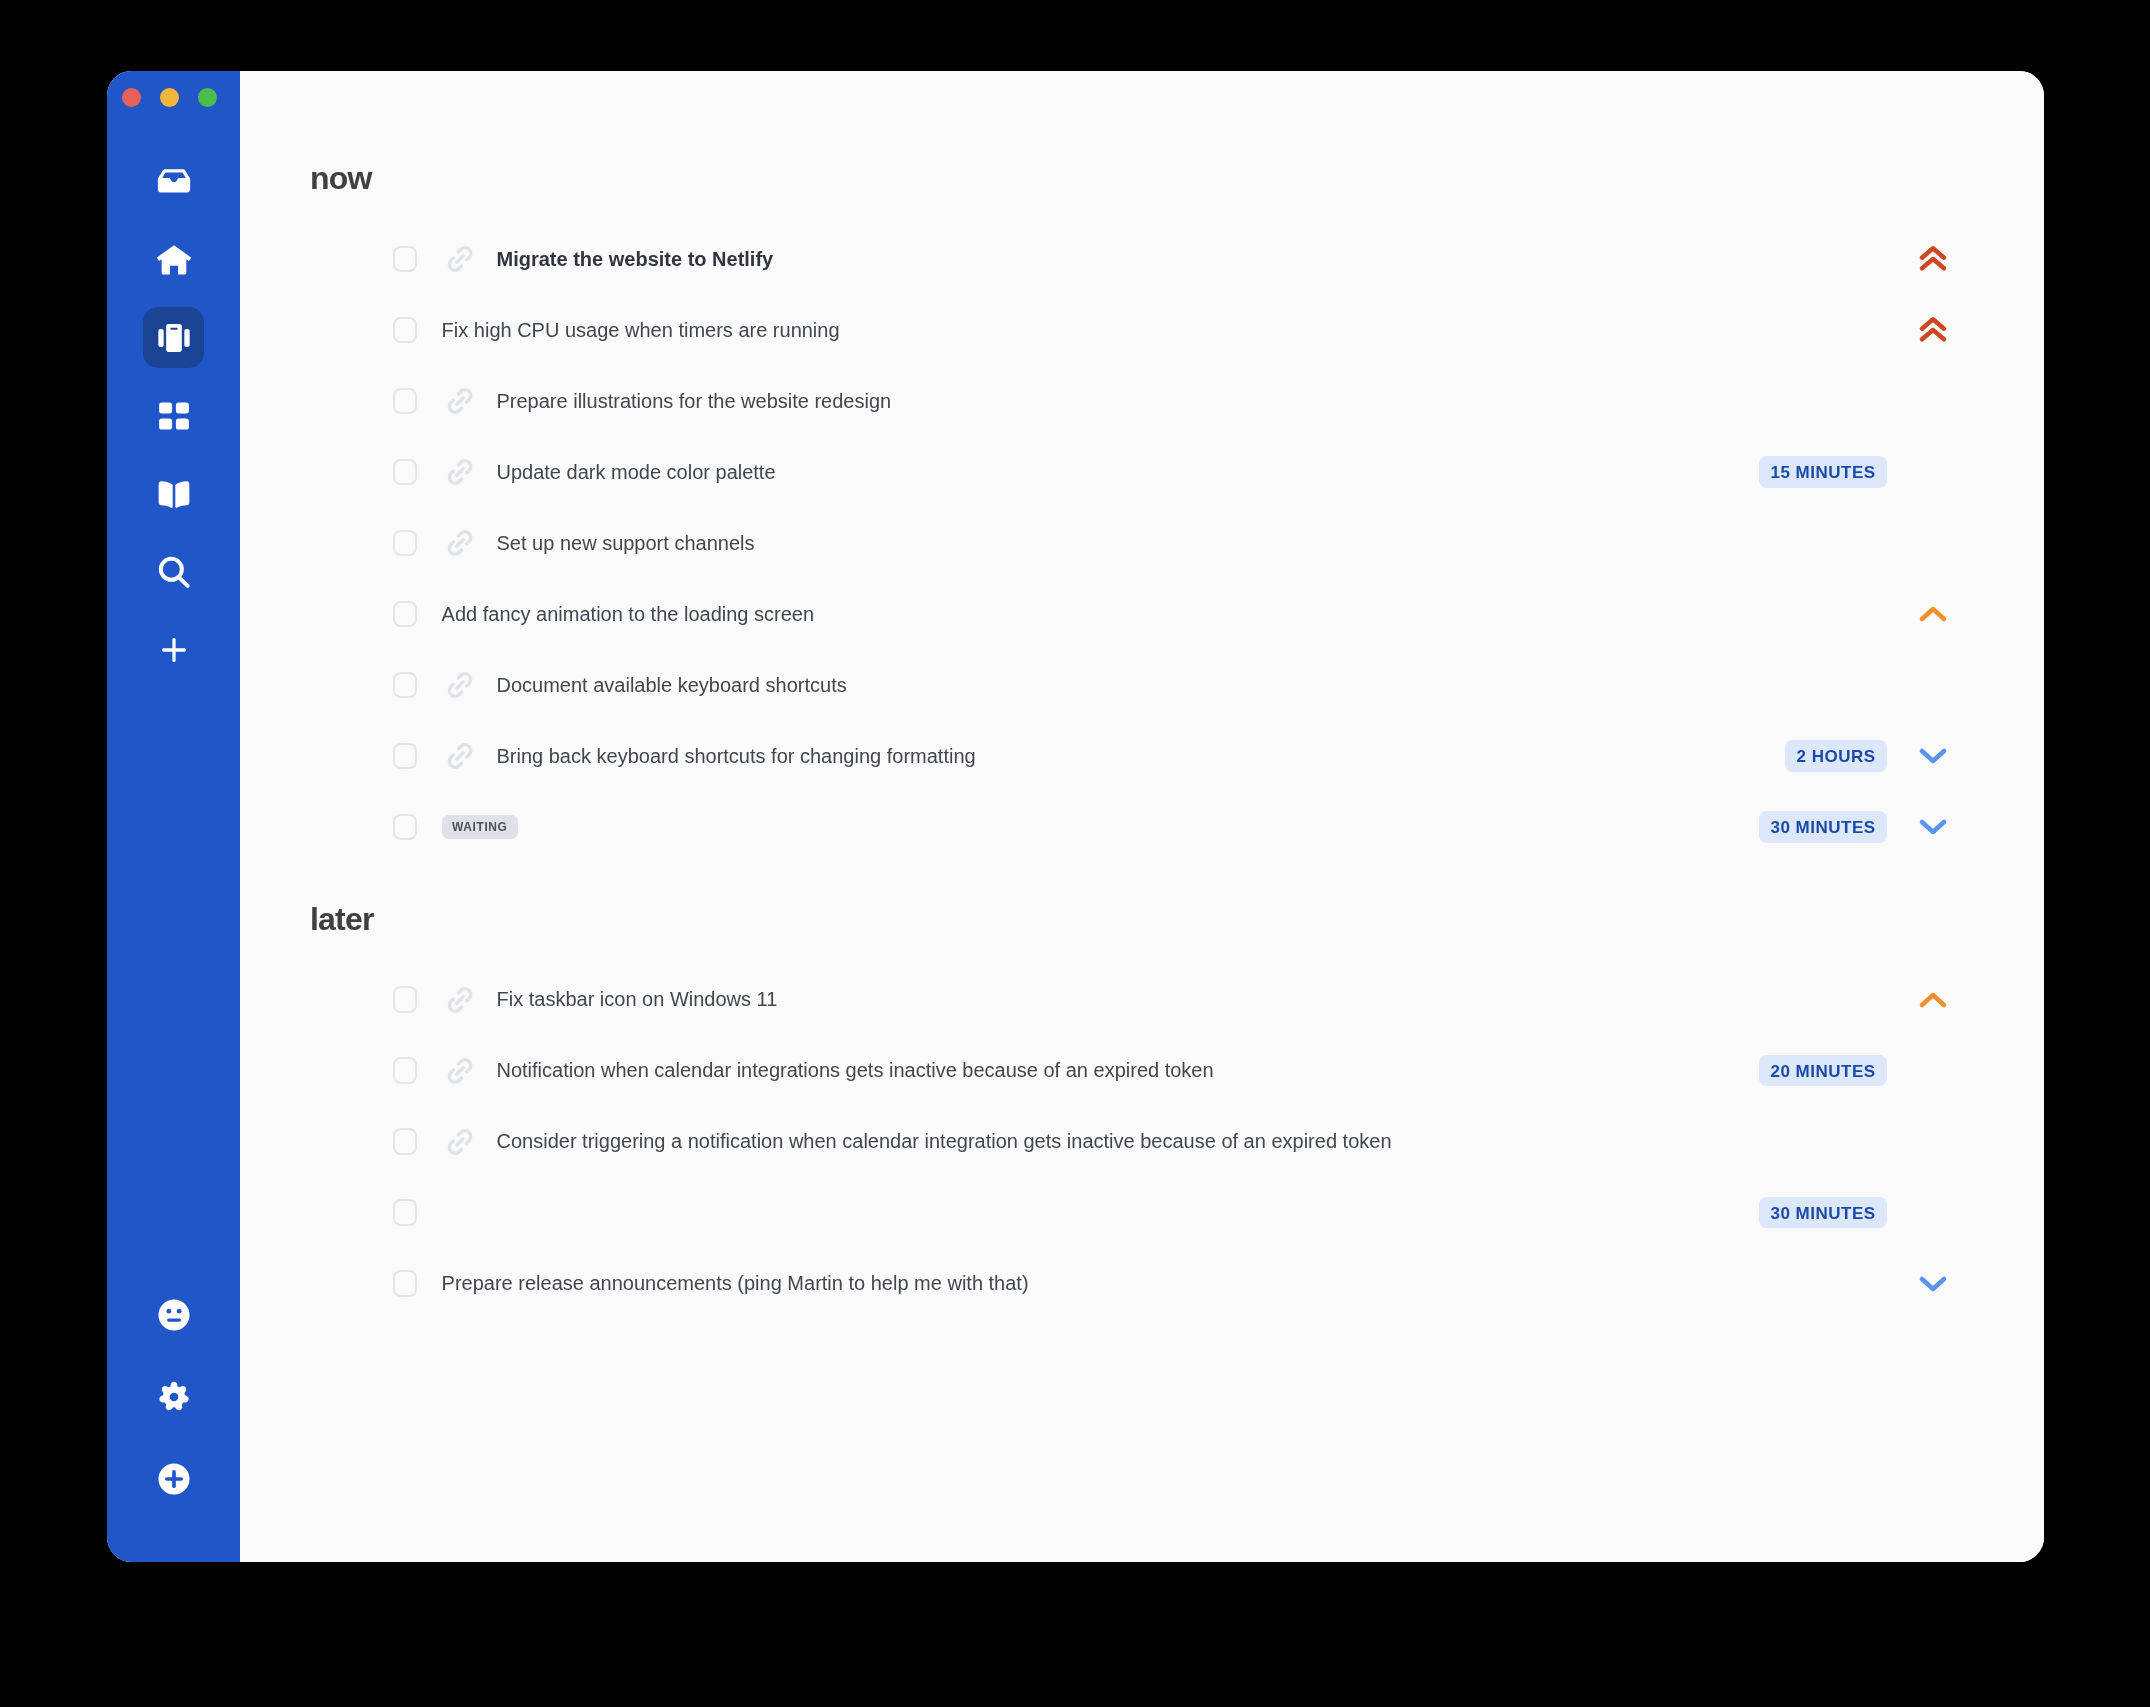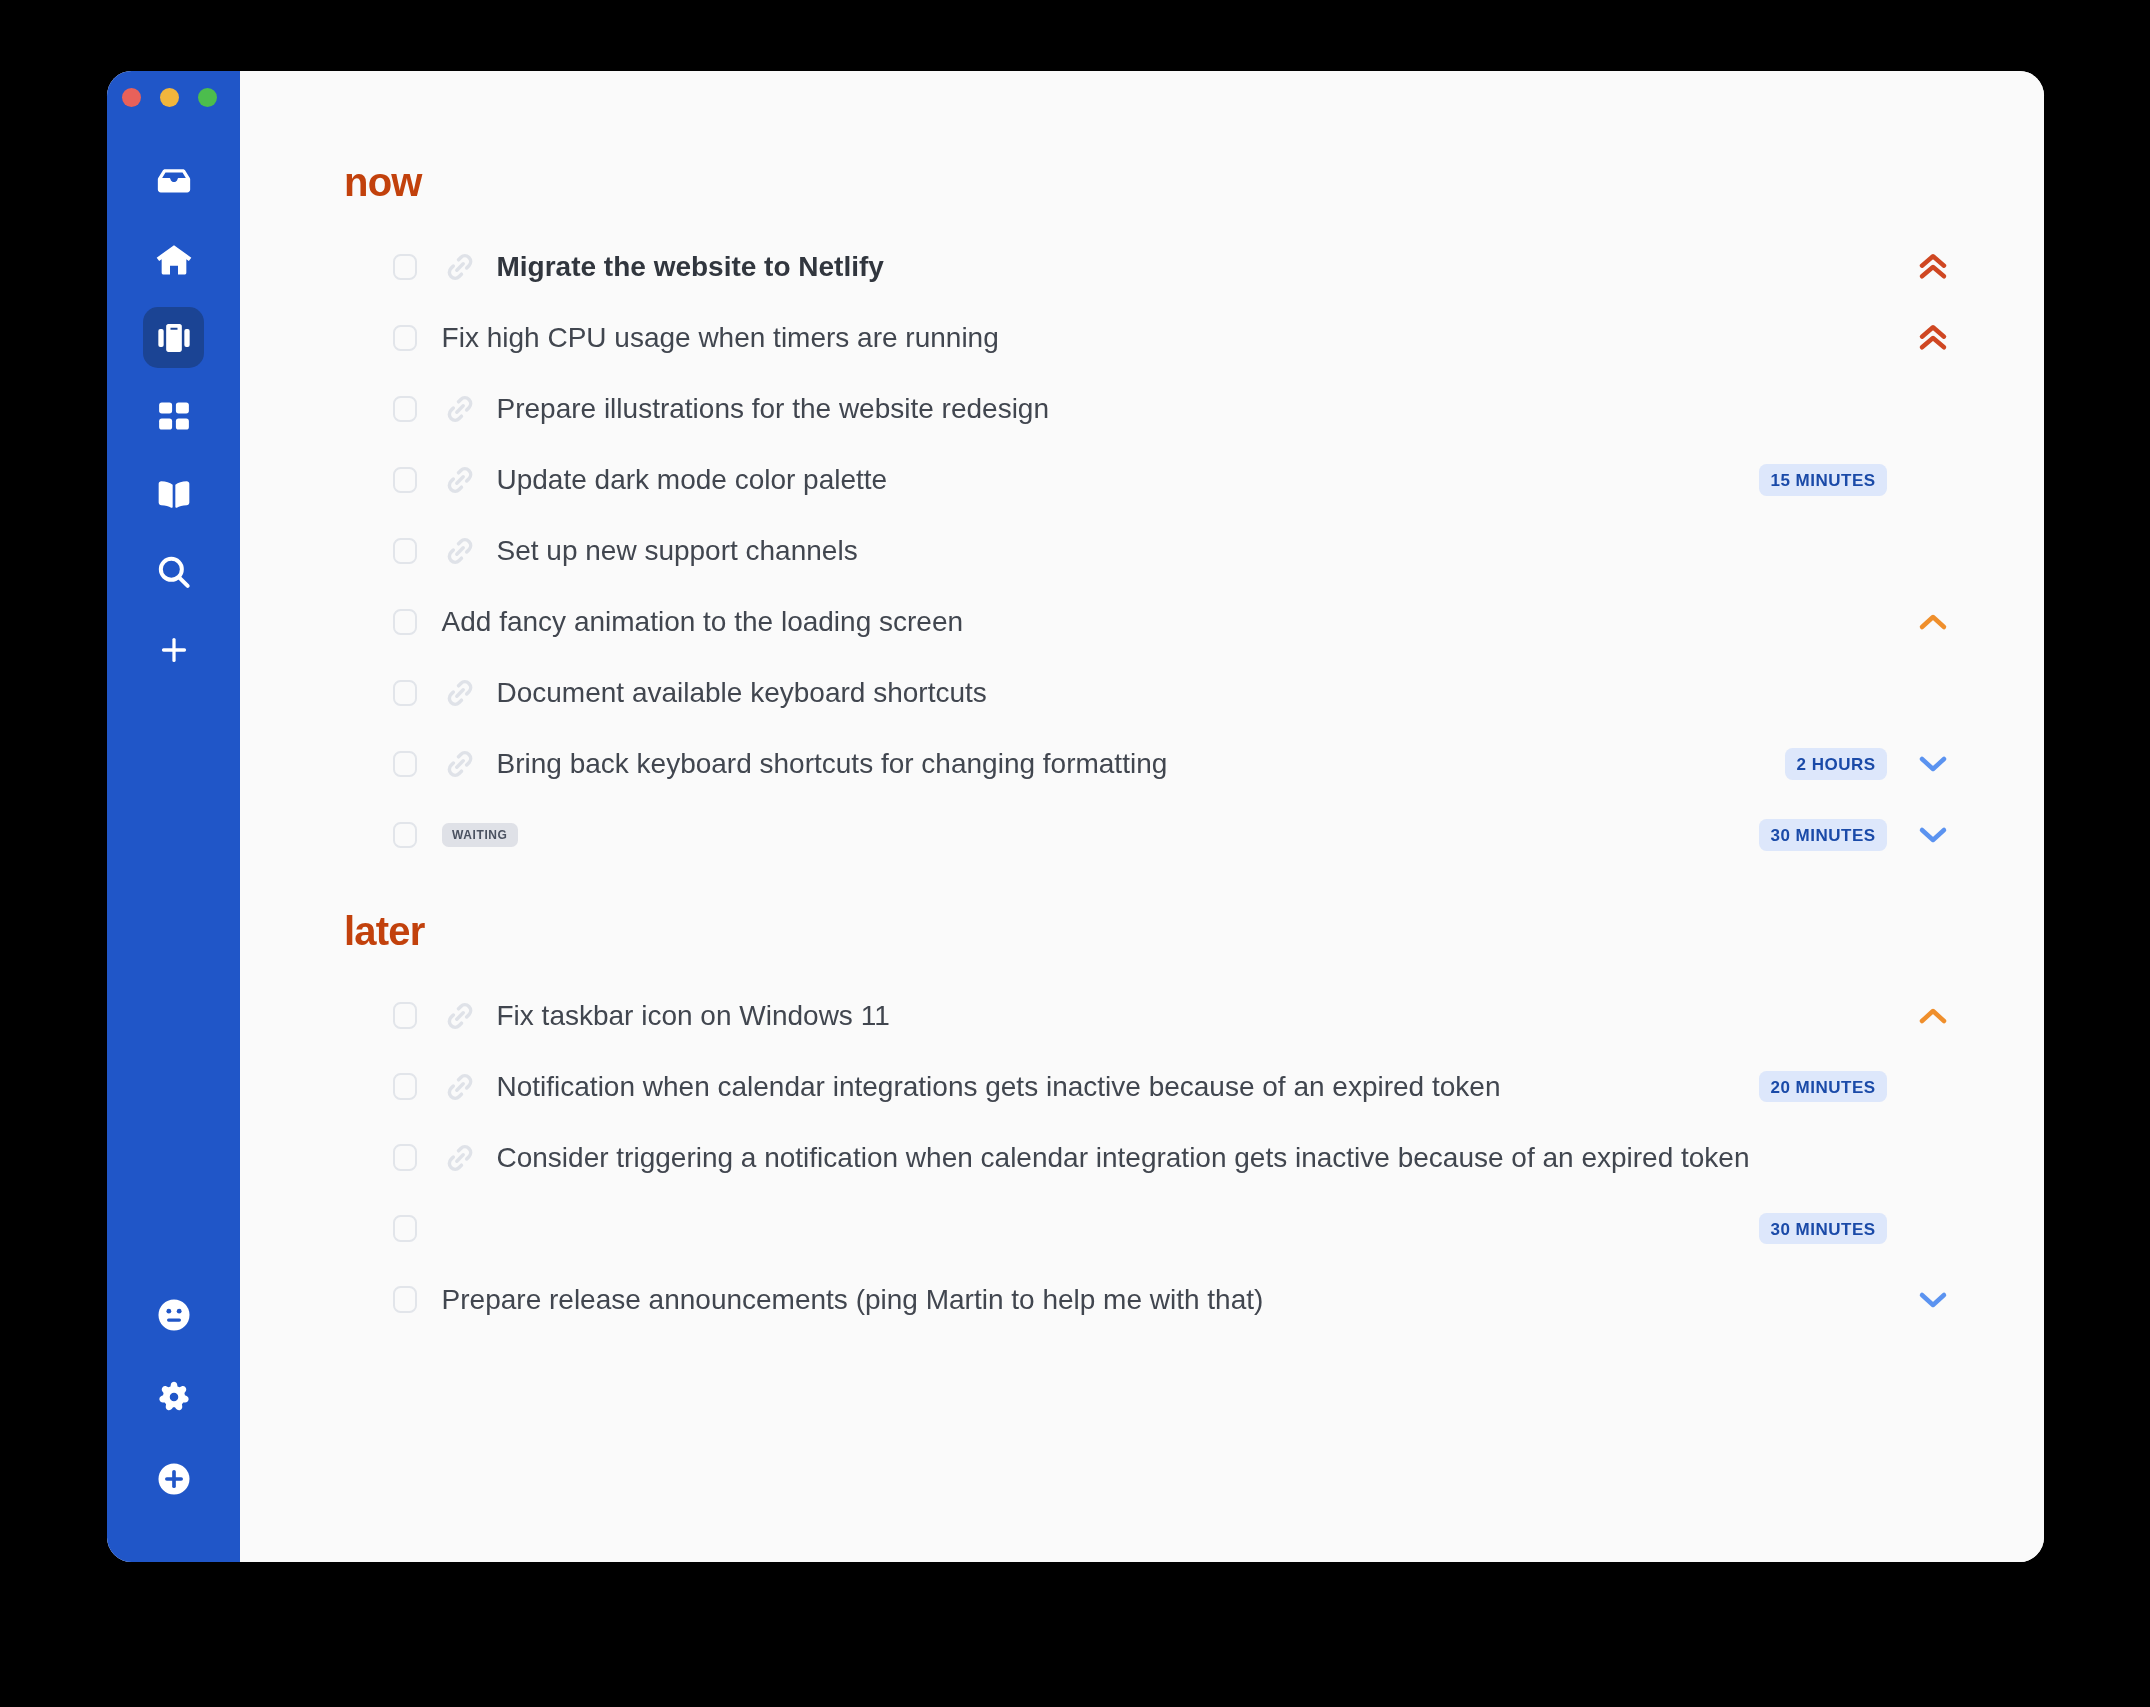--- a/index.html
+++ b/index.html
@@ -84,25 +84,25 @@
     background: #fafafa;
     padding: 0;
     position: relative;
     overflow: hidden;
   }
   #list-scroll {
     padding: 0 28px 0 0;
   }
 
   .section-title {
-    font-size: 40px;
+    font-size: 32px;
     font-weight: bold;
-    color: #c2410c;
+    color: #404040;
     letter-spacing: -0.8px;
-    padding-left: 104px;
+    padding-left: 70px;
   }
   #section-now .section-title { padding-top: 89px; }
   #section-later .section-title { padding-top: 38px; }
 
   .task-list { margin-top: 26.5px; }
 
   .task-row {
     display: flex;
     align-items: center;
     height: 71px;
@@ -133,21 +133,21 @@
     font-weight: bold;
     letter-spacing: 0.6px;
     border-radius: 6.6px;
     padding: 6.6px 10.4px 5.7px 10.4px;
     line-height: 1;
     flex: 0 0 auto;
   }
 
   .task-title {
     margin-left: 24.6px;
-    font-size: 28px;
+    font-size: 20px;
     color: #41464f;
     white-space: nowrap;
   }
   .task-row.has-link .task-title { margin-left: 21px; }
   .task-title.bold { font-weight: bold; color: #31363e; }
 
   .spacer { flex: 1 1 auto; }
 
   .time-badge {
     background: #dde7fb;

